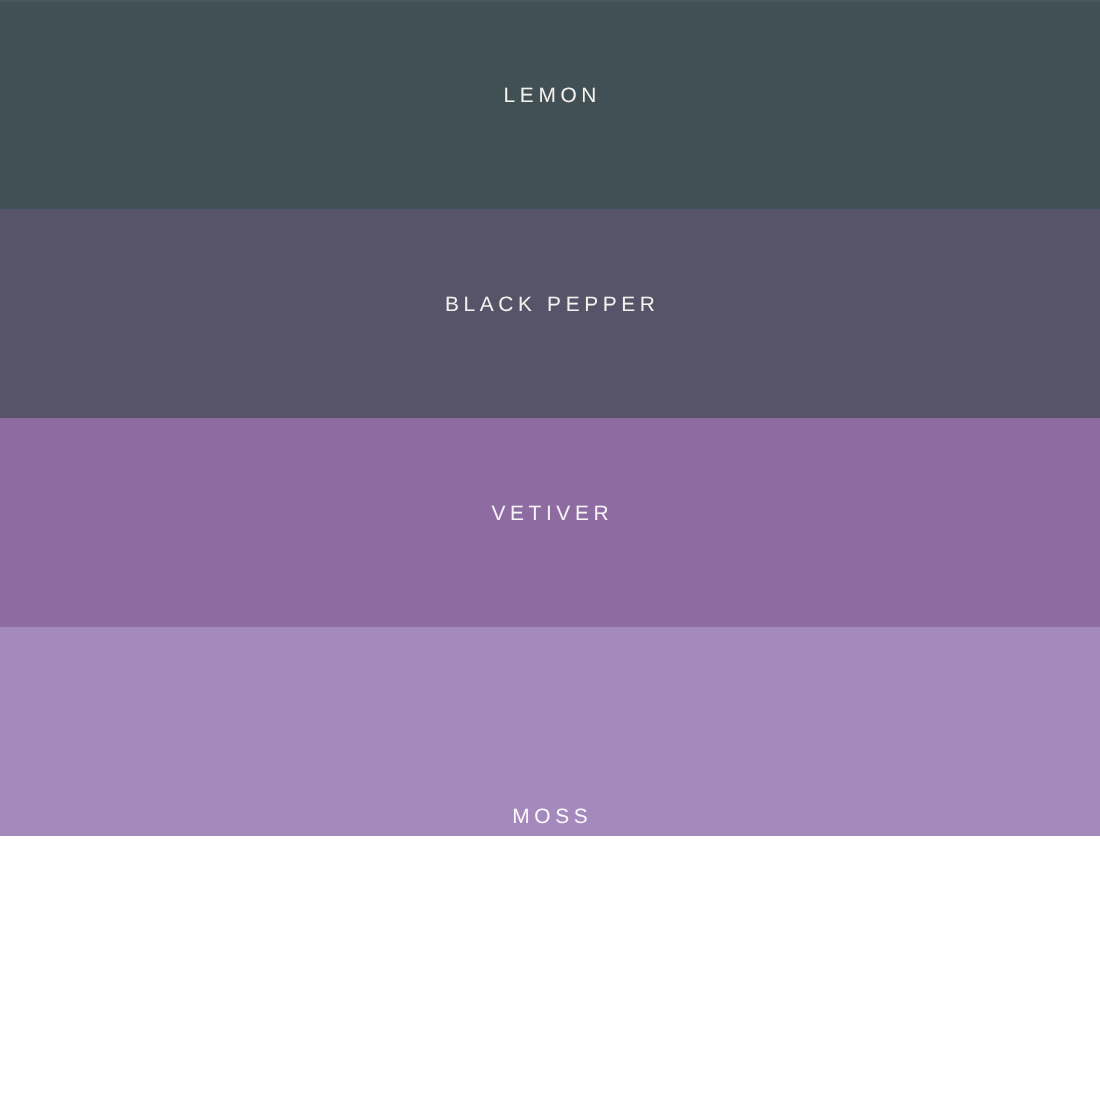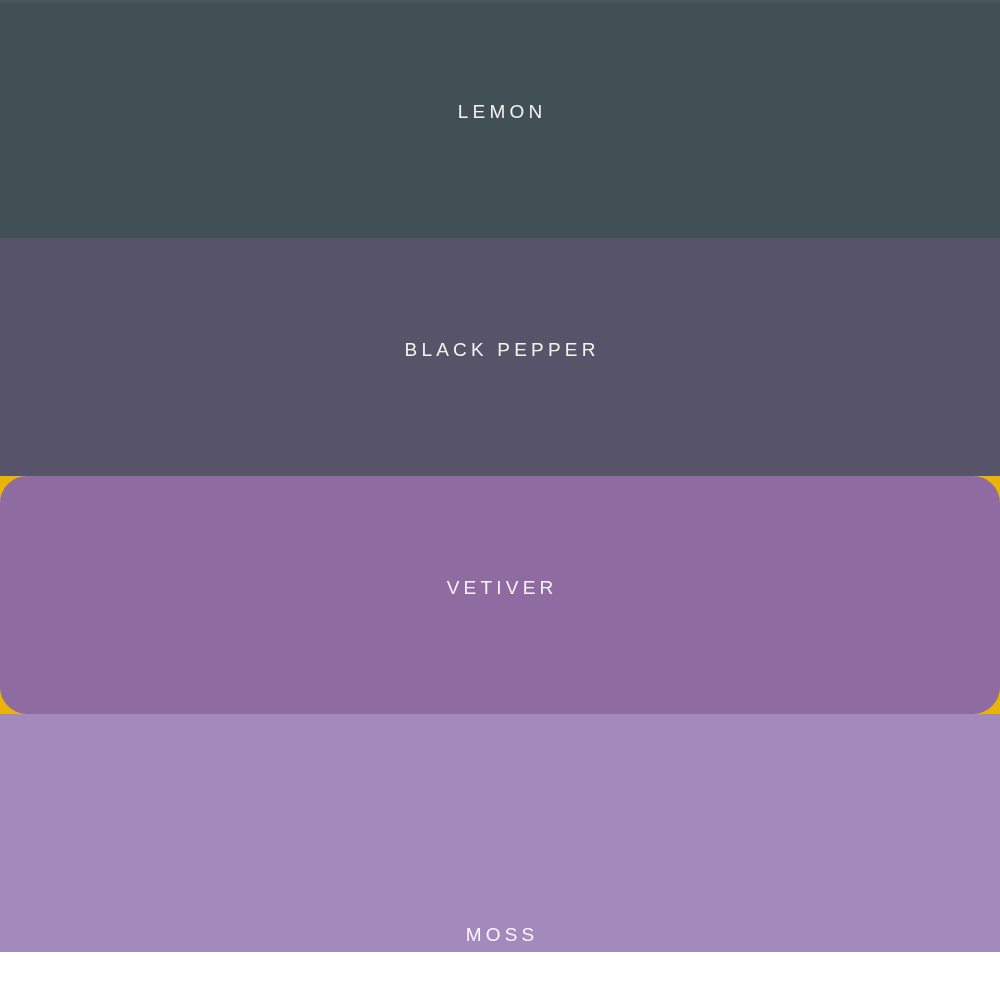--- a/index.html
+++ b/index.html
@@ -52,31 +52,31 @@
     top: 0;
     width: 100%;
     height: 2px;
     background: rgba(255, 255, 255, 0.05);
     pointer-events: none;
   }
 </style>
 </head>
 <body>
 
-<div class="palette" style="background: #eab308; width: 1000px; height: 952px;">
+<div class="palette" style="background: #6d28d9; width: 1000px; height: 760px;">
 
   <div class="swatch" style="background: rgb(65, 80, 85);">
     <span class="swatch-label" style="color: rgb(245, 242, 238);">LEMON</span>
   </div>
 
   <div class="swatch" style="background: rgb(87, 84, 105);">
     <span class="swatch-label" style="color: rgb(245, 242, 238);">BLACK PEPPER</span>
   </div>
 
-  <div class="swatch" style="background: rgb(142, 107, 160); border-radius: 27px;">
+  <div class="swatch" style="background: rgb(142, 107, 160);">
     <span class="swatch-label" style="color: rgb(247, 244, 248);">VETIVER</span>
   </div>
 
   <div class="swatch" style="background: rgb(164, 137, 189); align-items: flex-end;">
     <span class="swatch-label" style="color: rgb(251, 249, 251);">MOSS</span>
   </div>
 
   <div class="top-seam"></div>
 </div>
 

